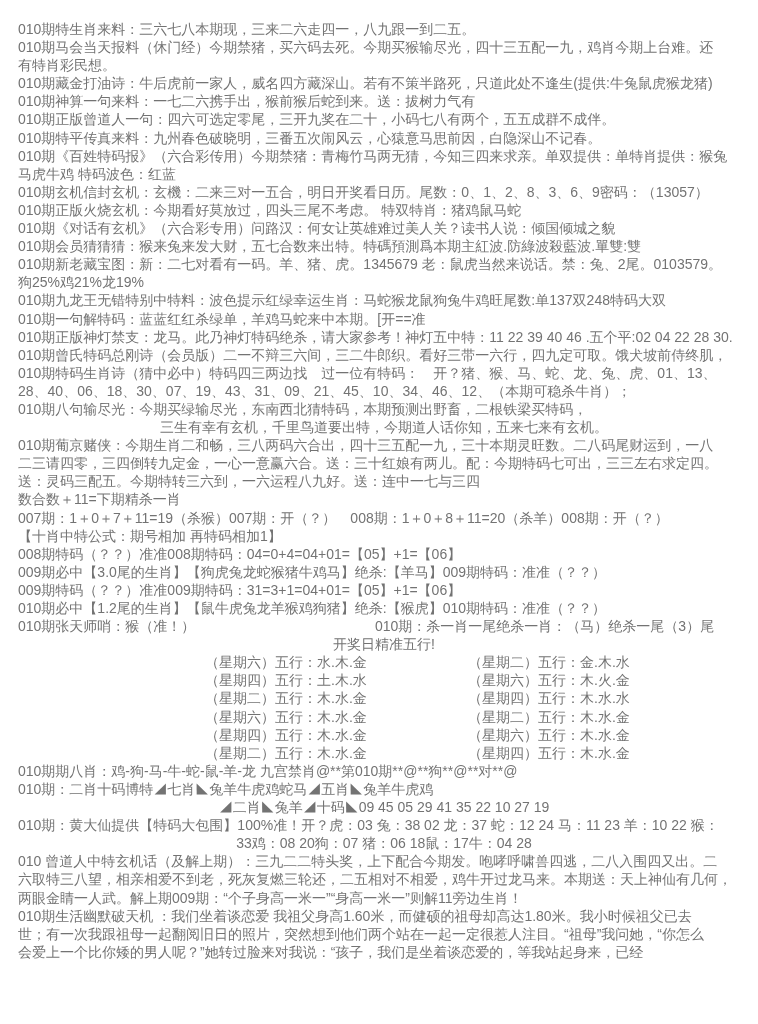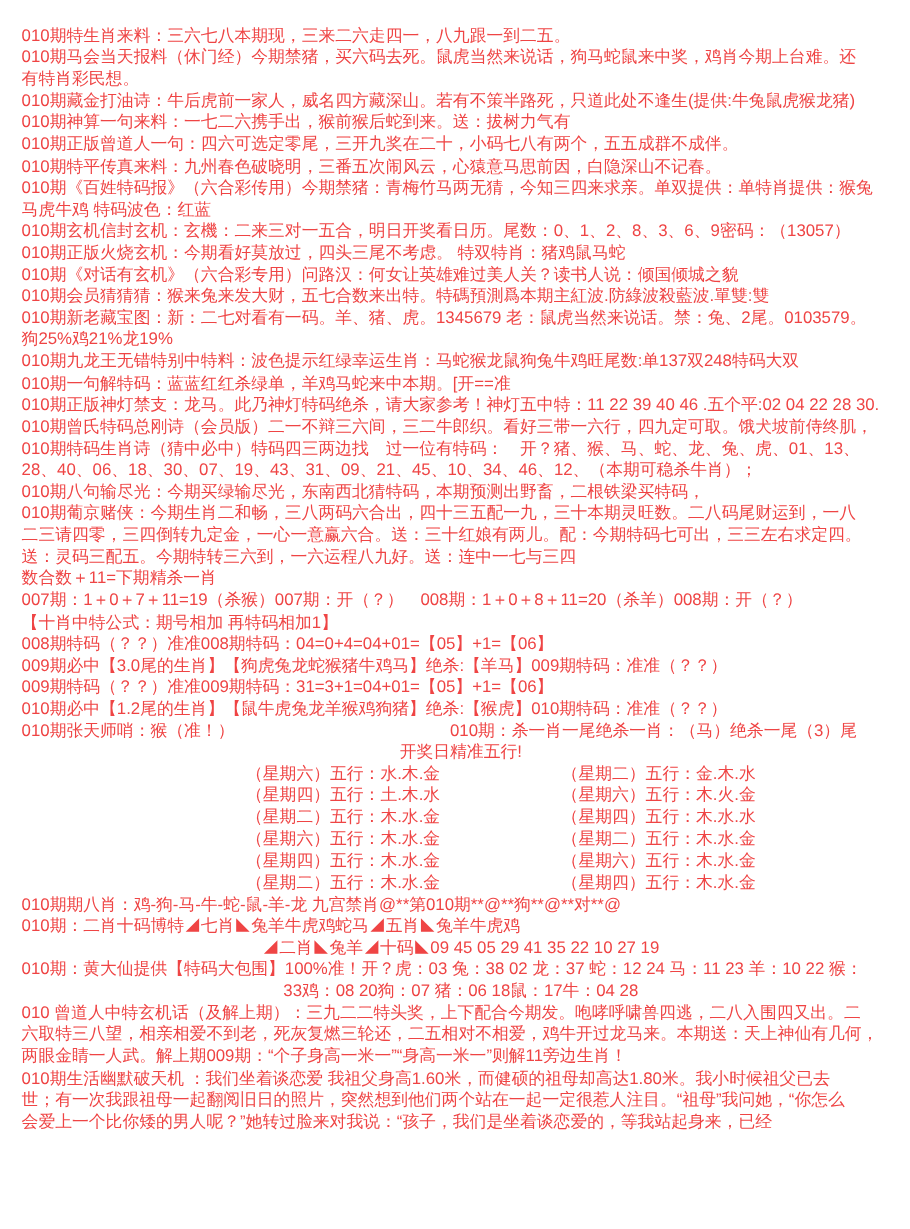--- a/index.html
+++ b/index.html
@@ -6,21 +6,21 @@
   body {
     width: 758px; height: 1024px;
     background: #ffffff;
     overflow: hidden;
   }
   .page {
     box-sizing: border-box;
     width: 758px; height: 756px;
     padding: 20px 8px 0 18px;
     font-family: "Liberation Sans", sans-serif;
-    color: #ef4444;
+    color: #737373;
     font-weight: 500;
   }
   .line {
     position: relative;
     height: 18.1px;
     line-height: 18.1px;
     font-size: 14px;
     white-space: nowrap;
     overflow: visible;
   }
@@ -28,41 +28,42 @@
   .split .a { position: absolute; left: 0; top: 0; }
   .split .b { position: absolute; left: 357px; top: 0; }
   .wuxing .a { position: absolute; left: 187px; top: 0; }
   .wuxing .b { position: absolute; left: 450px; top: 0; }
 </style>
 </head>
 <body>
 
 <div class="page" id="lines-root">
     <div class="line">010期特生肖来料：三六七八本期现，三来二六走四一，八九跟一到二五。</div>
-    <div class="line">010期马会当天报料（休门经）今期禁猪，买六码去死。鼠虎当然来说话，狗马蛇鼠来中奖，鸡肖今期上台难。还</div>
+    <div class="line">010期马会当天报料（休门经）今期禁猪，买六码去死。今期买猴输尽光，四十三五配一九，鸡肖今期上台难。还</div>
     <div class="line">有特肖彩民想。</div>
     <div class="line">010期藏金打油诗：牛后虎前一家人，威名四方藏深山。若有不策半路死，只道此处不逢生(提供:牛兔鼠虎猴龙猪)</div>
     <div class="line">010期神算一句来料：一七二六携手出，猴前猴后蛇到来。送：拔树力气有</div>
     <div class="line">010期正版曾道人一句：四六可选定零尾，三开九奖在二十，小码七八有两个，五五成群不成伴。</div>
     <div class="line">010期特平传真来料：九州春色破晓明，三番五次闹风云，心猿意马思前因，白隐深山不记春。</div>
     <div class="line">010期《百姓特码报》（六合彩传用）今期禁猪：青梅竹马两无猜，今知三四来求亲。单双提供：单特肖提供：猴兔</div>
     <div class="line">马虎牛鸡 特码波色：红蓝</div>
     <div class="line">010期玄机信封玄机：玄機：二来三对一五合，明日开奖看日历。尾数：0、1、2、8、3、6、9密码：（13057）</div>
     <div class="line">010期正版火烧玄机：今期看好莫放过，四头三尾不考虑。 特双特肖：猪鸡鼠马蛇</div>
     <div class="line">010期《对话有玄机》（六合彩专用）问路汉：何女让英雄难过美人关？读书人说：倾国倾城之貌</div>
     <div class="line">010期会员猜猜猜：猴来兔来发大财，五七合数来出特。特碼預測爲本期主紅波.防綠波殺藍波.單雙:雙</div>
     <div class="line">010期新老藏宝图：新：二七对看有一码。羊、猪、虎。1345679 老：鼠虎当然来说话。禁：兔、2尾。0103579。</div>
     <div class="line">狗25%鸡21%龙19%</div>
     <div class="line">010期九龙王无错特别中特料：波色提示红绿幸运生肖：马蛇猴龙鼠狗兔牛鸡旺尾数:单137双248特码大双</div>
     <div class="line">010期一句解特码：蓝蓝红红杀绿单，羊鸡马蛇来中本期。[开==准</div>
     <div class="line">010期正版神灯禁支：龙马。此乃神灯特码绝杀，请大家参考！神灯五中特：11 22 39 40 46 .五个平:02 04 22 28 30.</div>
     <div class="line">010期曾氏特码总刚诗（会员版）二一不辩三六间，三二牛郎织。看好三带一六行，四九定可取。饿犬坡前侍终肌，</div>
     <div class="line">010期特码生肖诗（猜中必中）特码四三两边找　过一位有特码：　开？猪、猴、马、蛇、龙、兔、虎、01、13、</div>
     <div class="line">28、40、06、18、30、07、19、43、31、09、21、45、10、34、46、12、（本期可稳杀牛肖）；</div>
     <div class="line">010期八句输尽光：今期买绿输尽光，东南西北猜特码，本期预测出野畜，二根铁梁买特码，</div>
+    <div class="line c">三生有幸有玄机，千里鸟道要出特，今期道人话你知，五来七来有玄机。</div>
     <div class="line">010期葡京赌侠：今期生肖二和畅，三八两码六合出，四十三五配一九，三十本期灵旺数。二八码尾财运到，一八</div>
     <div class="line">二三请四零，三四倒转九定金，一心一意赢六合。送：三十红娘有两儿。配：今期特码七可出，三三左右求定四。</div>
     <div class="line">送：灵码三配五。今期特转三六到，一六运程八九好。送：连中一七与三四</div>
     <div class="line">数合数＋11=下期精杀一肖</div>
     <div class="line">007期：1＋0＋7＋11=19（杀猴）007期：开（？）　008期：1＋0＋8＋11=20（杀羊）008期：开（？）</div>
     <div class="line">【十肖中特公式：期号相加 再特码相加1】</div>
     <div class="line">008期特码（？？）准准008期特码：04=0+4=04+01=【05】+1=【06】</div>
     <div class="line">009期必中【3.0尾的生肖】【狗虎兔龙蛇猴猪牛鸡马】绝杀:【羊马】009期特码：准准（？？）</div>
     <div class="line">009期特码（？？）准准009期特码：31=3+1=04+01=【05】+1=【06】</div>
     <div class="line">010期必中【1.2尾的生肖】【鼠牛虎兔龙羊猴鸡狗猪】绝杀:【猴虎】010期特码：准准（？？）</div>

